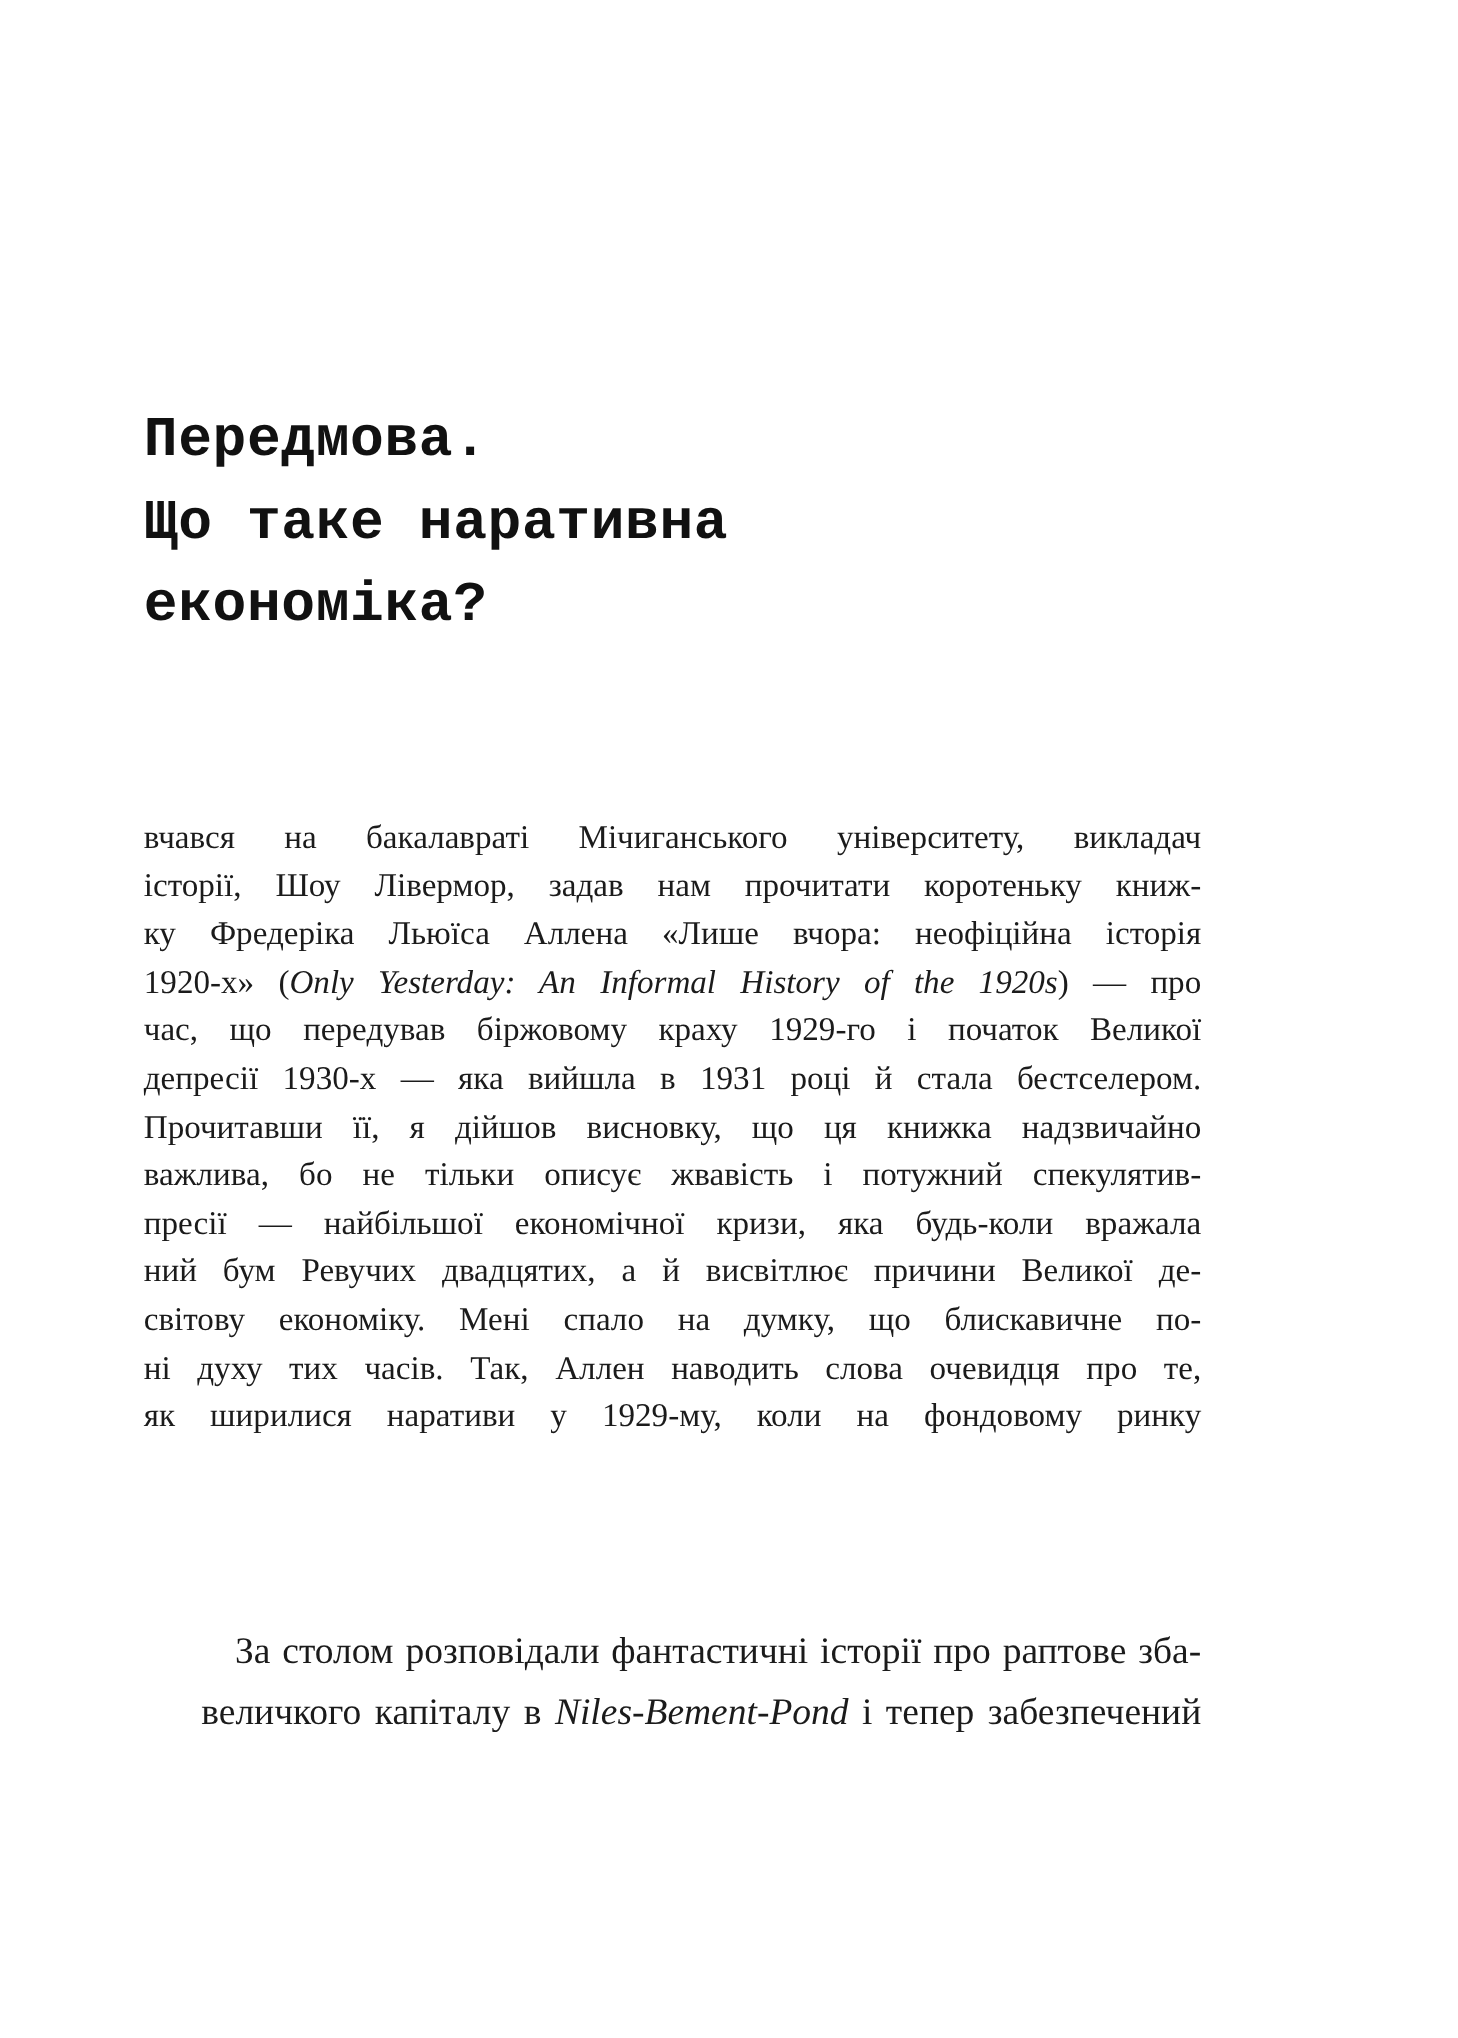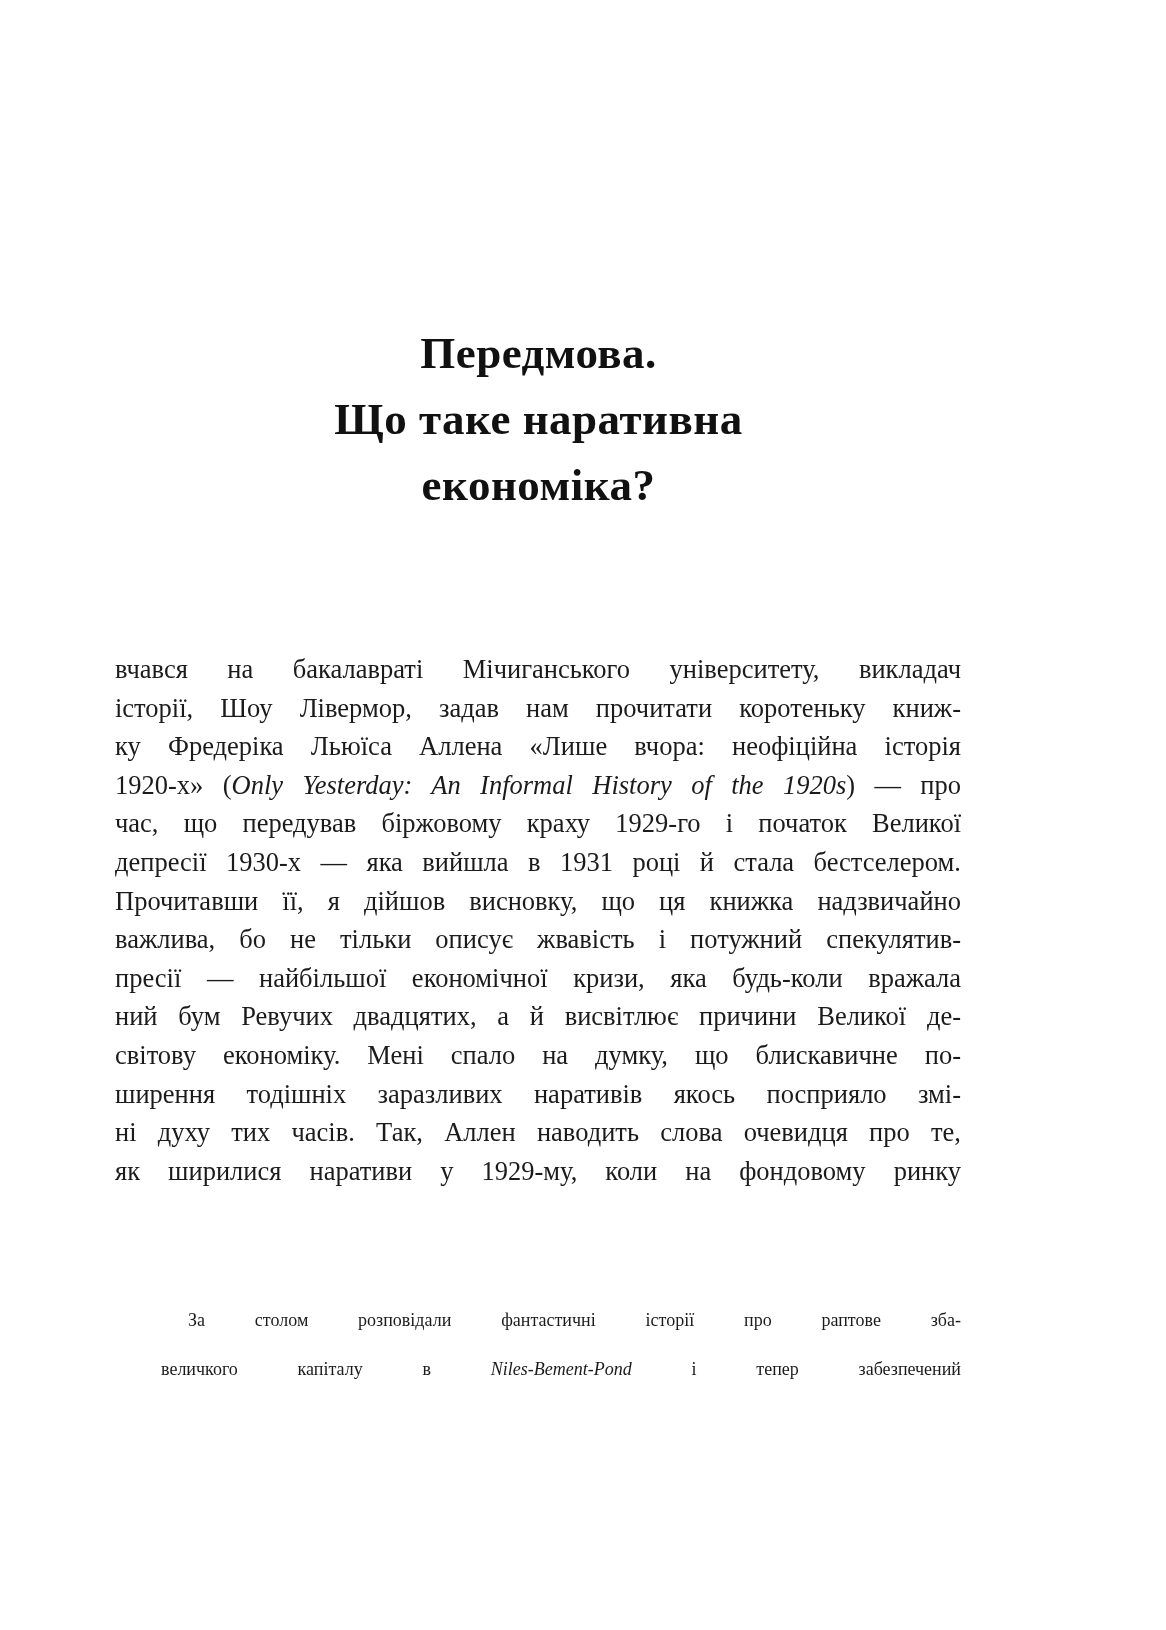--- a/index.html
+++ b/index.html
@@ -15,22 +15,22 @@
     color: #1b1b1b;
     font-family: "Liberation Serif", "DejaVu Serif", serif;
     overflow: hidden;
   }
   .chapter-title {
     position: absolute;
     top: 320px;
     left: 115px;
     width: 847px;
     margin: 0;
-    text-align: center;
-    font-family: Liberation Serif, serif;
+    text-align: left;
+    font-family: Liberation Mono, monospace;
     font-weight: 700;
     font-size: 45px;
     line-height: 66px;
     color: #111111;
     letter-spacing: 0.5px;
   }
   .title-line {
     display: block;
   }
   .body-block {
@@ -39,21 +39,21 @@
     left: 115px;
     width: 846px;
     font-size: 26.5px;
     line-height: 38.6px;
   }
   .quote-block {
     position: absolute;
     top: 1296px;
     left: 161px;
     width: 800px;
-    font-size: 18px;
+    font-size: 30px;
     line-height: 49px;
   }
   .text-line {
     text-align: justify;
     text-align-last: justify;
   }
   .text-line.lastline {
     text-align-last: left;
   }
   .text-line.indent {
@@ -79,21 +79,20 @@
       <div class="text-line"><span>історії, Шоу Лівермор, задав нам прочитати коротеньку книж-</span></div>
       <div class="text-line"><span>ку Фредеріка Льюїса Аллена «Лише вчора: неофіційна історія</span></div>
       <div class="text-line"><span>1920-х» (</span><span class="it">Only Yesterday: An Informal History of the 1920s</span><span>) — про</span></div>
       <div class="text-line"><span>час, що передував біржовому краху 1929-го і початок Великої</span></div>
       <div class="text-line"><span>депресії 1930-х — яка вийшла в 1931 році й стала бестселером.</span></div>
       <div class="text-line"><span>Прочитавши її, я дійшов висновку, що ця книжка надзвичайно</span></div>
       <div class="text-line"><span>важлива, бо не тільки описує жвавість і потужний спекулятив-</span></div>
       <div class="text-line"><span>пресії — найбільшої економічної кризи, яка будь-коли вражала</span></div>
       <div class="text-line"><span>ний бум Ревучих двадцятих, а й висвітлює причини Великої де-</span></div>
       <div class="text-line"><span>світову економіку. Мені спало на думку, що блискавичне по-</span></div>
-      <div class="text-line"><span>ширення тодішніх заразливих наративів якось посприяло змі-</span></div>
       <div class="text-line"><span>ні духу тих часів. Так, Аллен наводить слова очевидця про те,</span></div>
       <div class="text-line"><span>як ширилися наративи у 1929-му, коли на фондовому ринку</span></div>
     </div>
 
   <div class="quote-block">
       <div class="text-line indent"><span>За столом розповідали фантастичні історії про раптове зба-</span></div>
       <div class="text-line"><span>величкого капіталу в </span><span class="it">Niles-Bement-Pond</span><span> і тепер забезпечений</span></div>
     </div>
 
 </div>

